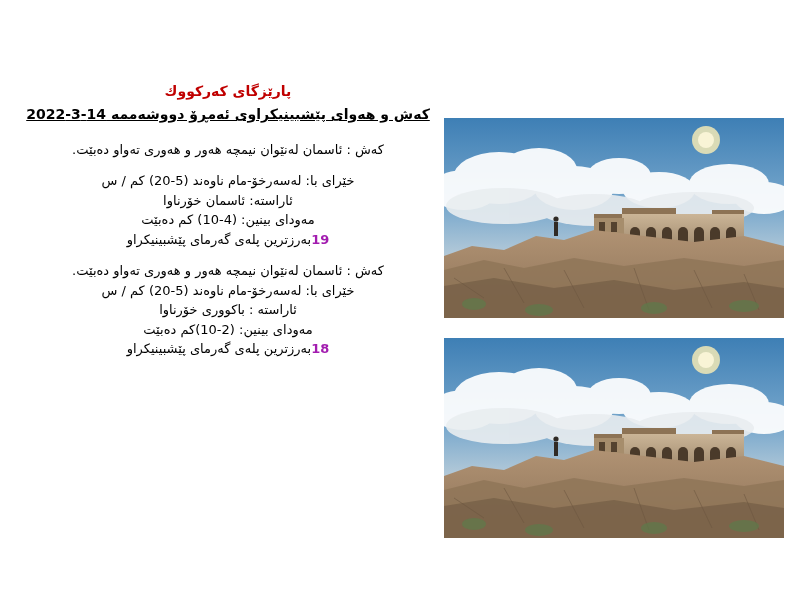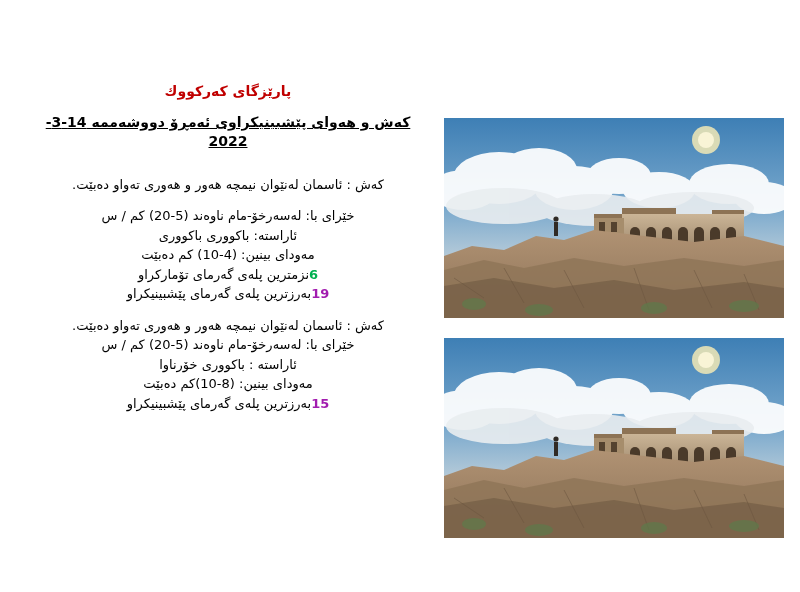--- a/index.html
+++ b/index.html
@@ -43,21 +43,21 @@
     direction: rtl;
   }
 
   .title-sub {
     color: #000000;
     font-weight: bold;
     font-size: 14px;
     line-height: 1.35;
     text-align: center;
     text-decoration: underline;
-    margin: 12px;
+    margin: 4px;
     direction: rtl;
   }
 
   .para {
     font-size: 13px;
     line-height: 1.5;
     color: #000000;
     margin: 0;
     direction: rtl;
     text-align: center;
@@ -100,37 +100,36 @@
 
     <div class="title-sub">كه‌ش و هه‌وای پێشبینیكراوی ئه‌مڕۆ دووشه‌ممه‌ 14-3-2022</div>
 
     <div class="spacer-sm"></div>
 
     <div class="para">كه‌ش : ئاسمان له‌نێوان نیمچه‌ هه‌ور و هه‌وری ته‌واو ده‌بێت.</div>
 
     <div class="spacer-sm"></div>
 
     <div class="para">خێرای با: له‌سه‌رخۆ-مام ناوه‌ند (5-20) كم / س</div>
-    <div class="para">ئاراسته‌: باكووری باكووری</div>
+    <div class="para">ئاراسته‌: ئاسمان خۆرناوا</div>
     <div class="para">مه‌ودای بینین:  (4-10) كم ده‌بێت</div>
 
-    <div class="para line-block"><span class="val-green">6</span><span>نزمترین پله‌ی گه‌رمای تۆماركراو</span></div>
 
     <div class="para line-block"><span class="val-red">19</span><span>به‌رزترین پله‌ی گه‌رمای پێشبینیكراو</span></div>
 
 
     <div class="spacer-sm"></div>
 
     <div class="para">كه‌ش : ئاسمان له‌نێوان نیمچه‌ هه‌ور و هه‌وری ته‌واو ده‌بێت.</div>
     <div class="para">خێرای با: له‌سه‌رخۆ-مام ناوه‌ند (5-20) كم / س</div>
     <div class="para">ئاراسته‌ :  باكووری خۆرناوا</div>
-    <div class="para">مه‌ودای بینین:  (8-10)كم ده‌بێت</div>
-
-
-    <div class="para line-block"><span class="val-red">15</span><span>به‌رزترین پله‌ی گه‌رمای پێشبینیكراو</span></div>
+    <div class="para">مه‌ودای بینین:  (2-10)كم ده‌بێت</div>
+
+
+    <div class="para line-block"><span class="val-red">18</span><span>به‌رزترین پله‌ی گه‌رمای پێشبینیكراو</span></div>
 
   </div>
 
   <div class="photo" id="photo-top">
     <svg viewBox="0 0 340 200" preserveAspectRatio="none">
       <defs>
         <linearGradient id="skyA" x1="0" y1="0" x2="0" y2="1">
           <stop offset="0%" stop-color="#3e7fb5"></stop>
           <stop offset="45%" stop-color="#7aa9cd"></stop>
           <stop offset="80%" stop-color="#cfd9de"></stop>

